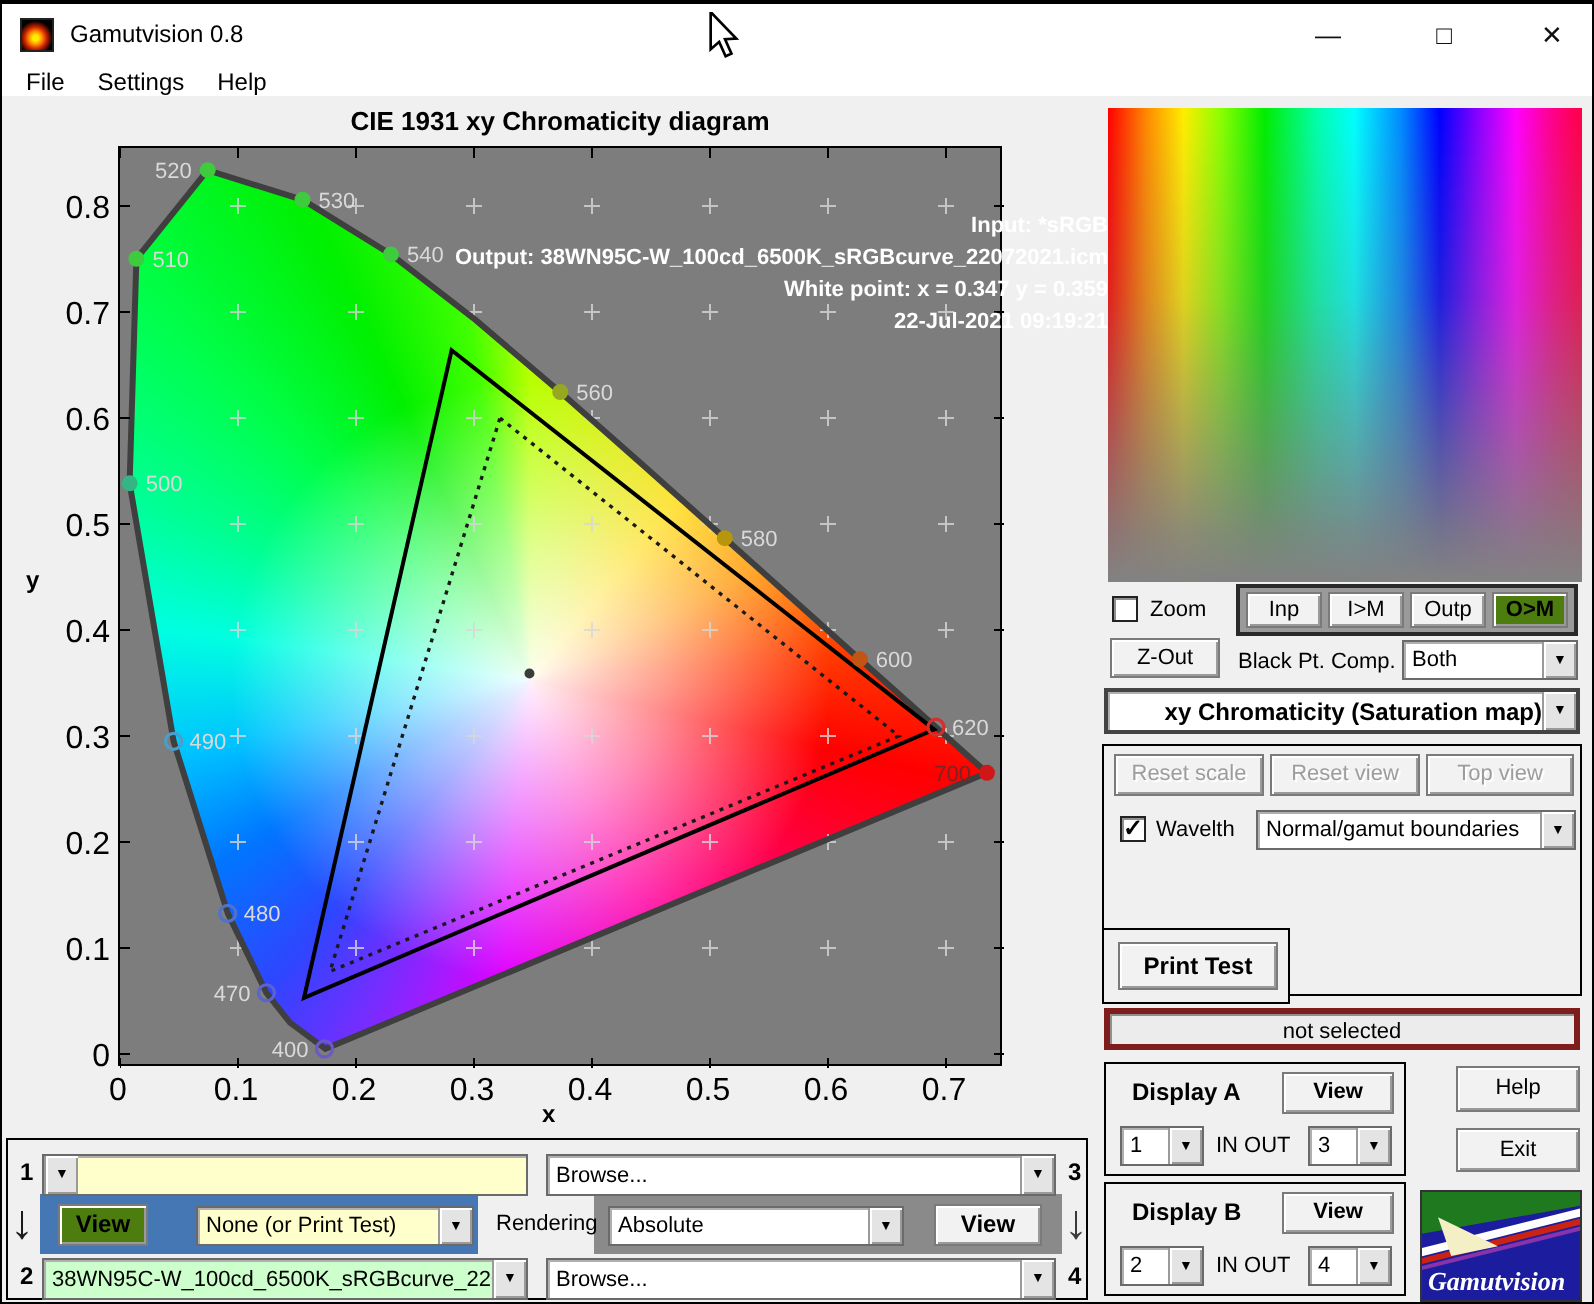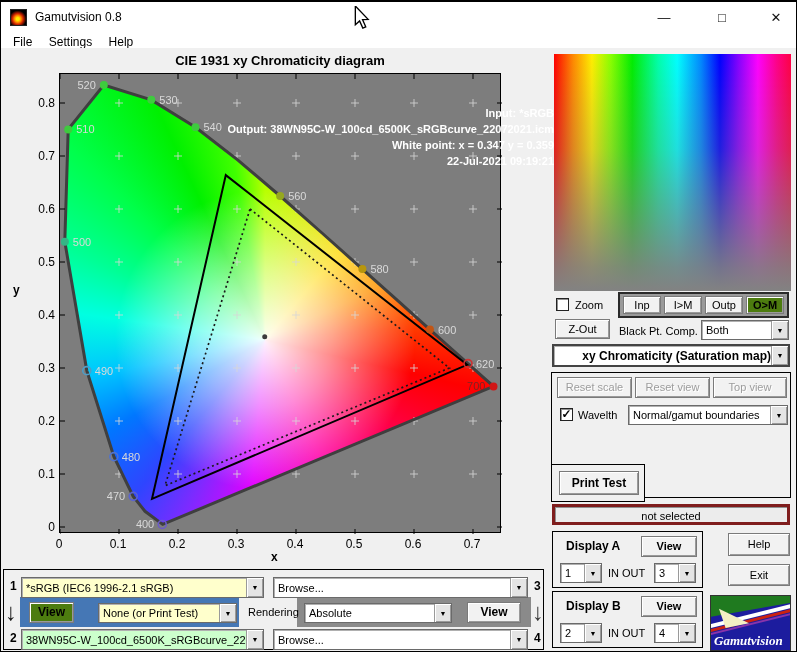--- a/index.html
+++ b/index.html
@@ -29,21 +29,21 @@
       radial-gradient(circle 150px at 46.4% 57.8%, rgba(255,255,255,0.95) 0%, rgba(255,255,255,0.55) 45%, rgba(255,255,255,0) 100%),
       conic-gradient(from 0deg at 46.4% 57.8%,
         #b8ff00 0deg, #ffd900 40deg, #ff9100 65deg, #ff3c00 85deg, #ff0000 103deg,
         #ff0048 125deg, #ff00a8 155deg, #e100ff 185deg, #7b2bff 205deg, #2f45ff 220deg,
         #0077ff 240deg, #00c3ff 258deg, #00ffe1 278deg, #00ff95 295deg, #00ff4a 315deg,
         #00f000 335deg, #40ff00 350deg, #b8ff00 360deg);
   }
   #plot-svg { position:absolute; left:0; top:0; }
   #plot-annotations { position:absolute; left:150px; top:31px; width:344px; text-align:right;
     font-size:11px; font-weight:bold; color:#fff; line-height:16px; }
-  .tick-label { position:absolute; font-size:12px; color:#000; }
+  .tick-label { position:absolute; font-size:16px; color:#000; }
   .tick-label.x { width:24px; text-align:center; }
   .tick-label.y { width:26px; text-align:right; }
   #xlabel { position:absolute; left:270px; top:502px; font-size:12px; font-weight:bold; }
   #ylabel { position:absolute; left:12px; top:235px; font-size:12px; font-weight:bold; }
   
   .btn { position:absolute; background:#f2f2f2; border:1px solid #7a7a7a;
     box-shadow:inset 1px 1px 0 #fff, inset -1px -1px 0 #9a9a9a;
     font-size:11px; color:#000; text-align:center; cursor:default; }
   .btn.bold { font-weight:bold; }
   .btn.yellow { background:#4d7c0f; }
@@ -364,21 +364,20 @@
       <div class="tri"></div>
       <div class="logo-text">Gamutvision</div>
     </div>
 
     <div id="bottom-frame"></div>
     <div id="blue-band" class="band"></div>
     <div id="gray-band" class="band"></div>
 
     <span class="num-lbl" style="left:9px;top:531px;">1</span>
     <div class="combo" style="left:20px;top:529px;width:243px;height:21px;background:#ffffcc;">
-      <span class="combo-text">*sRGB   (IEC6 1996-2.1 sRGB)</span>
       <span class="combo-btn">
           <span>▼</span>
         </span>
     </div>
     <div class="combo" style="left:272px;top:529px;width:255px;height:21px;">
       <span class="combo-text">Browse...</span>
       <span class="combo-btn">
           <span>▼</span>
         </span>
     </div>

